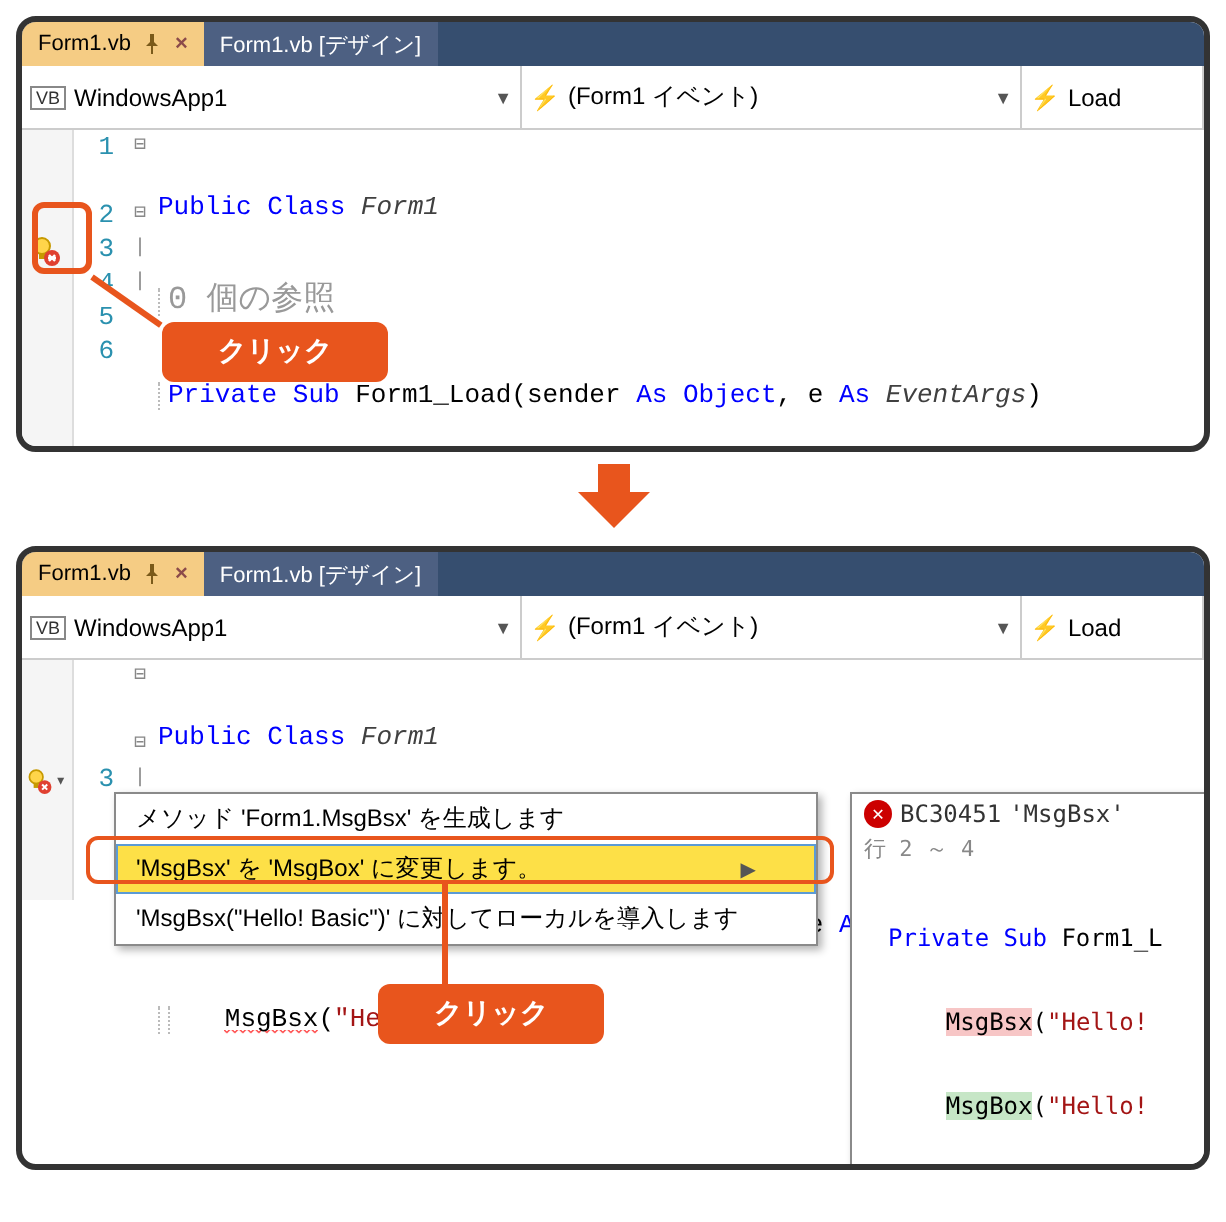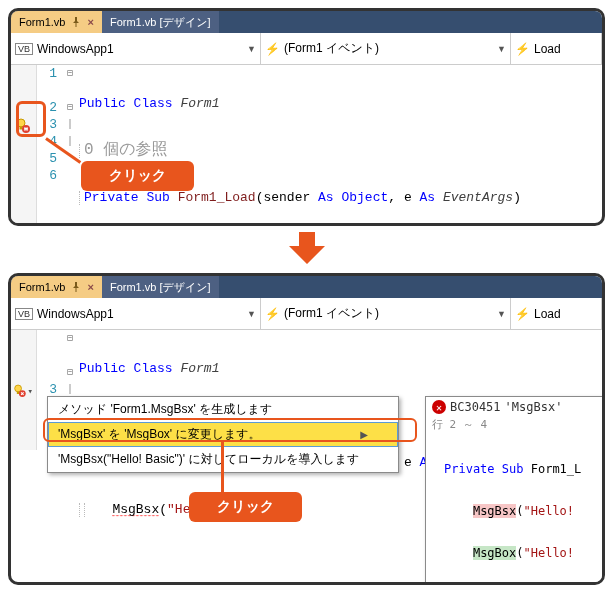--- a/index.html
+++ b/index.html
@@ -95,21 +95,21 @@
     font-size:10px;
   }
   .codecol {
     flex:1;
     white-space:pre;
     padding-left:2px;
   }
   .ln { height:17px; line-height:17px; }
   .kw { color:#0000FF; }
   .typ { color:#404040;font-style:italic; }
-  .ident { color:#7f1d1d; }
+  .ident { color:#000000; }
   .str { color:#A31515; }
   .err { color:#000; }
   .squig {
     background-image: linear-gradient(45deg, transparent 65%, red 80%, transparent 90%),
                       linear-gradient(-45deg, transparent 65%, red 80%, transparent 90%);
     background-size: 4px 2px;
     background-repeat: repeat-x;
     background-position: bottom;
   }
   .ref { color:#999; font-size:16px; }
@@ -341,21 +341,21 @@
         <div class="ln"></div>
     </div>
     <div class="codecol">
       <div class="ln"><span class="kw">Public Class </span><span class="typ">Form1</span></div>
       <div class="ln"><span class="vert"></span><span class="ref">0 個の参照</span></div>
       <div class="ln"><span class="vert"></span><span class="kw">Private Sub </span><span class="ident">Form1_Load</span><span>(sender </span><span class="kw">As Object</span><span>, e </span><span class="kw">As </span><span class="typ">EventArgs</span><span>)</span></div>
       <div class="ln"><span class="vert"></span><span class="vert"></span>   <span class="err squig">MsgBsx</span><span>(</span><span class="str">"Hello! Basic"</span><span>)</span></div>
     </div>
   </div>
 
-  <div class="qa-menu" style="left:36px; top:120px; width:352px">
+  <div class="qa-menu" style="left:46px; top:120px; width:352px">
     <div class="qa-item">
       <span>メソッド 'Form1.MsgBsx' を生成します</span>
     </div>
     <div class="qa-item sel">
       <span>'MsgBsx' を 'MsgBox' に変更します。</span>
       <span class="qa-arrow">▶</span>
     </div>
     <div class="qa-item">
       <span>'MsgBsx("Hello! Basic")' に対してローカルを導入します</span>
     </div>

